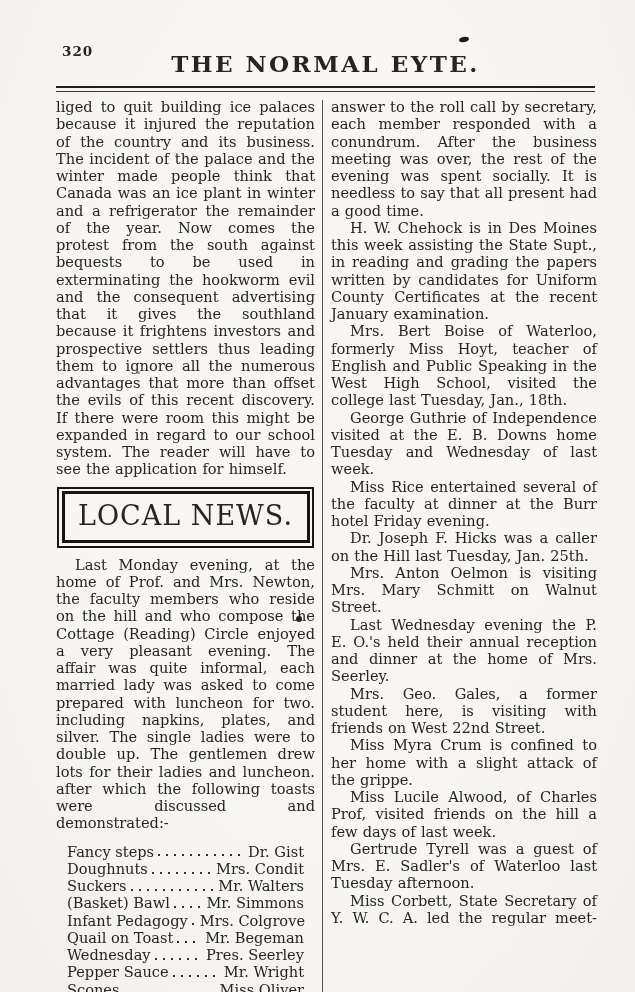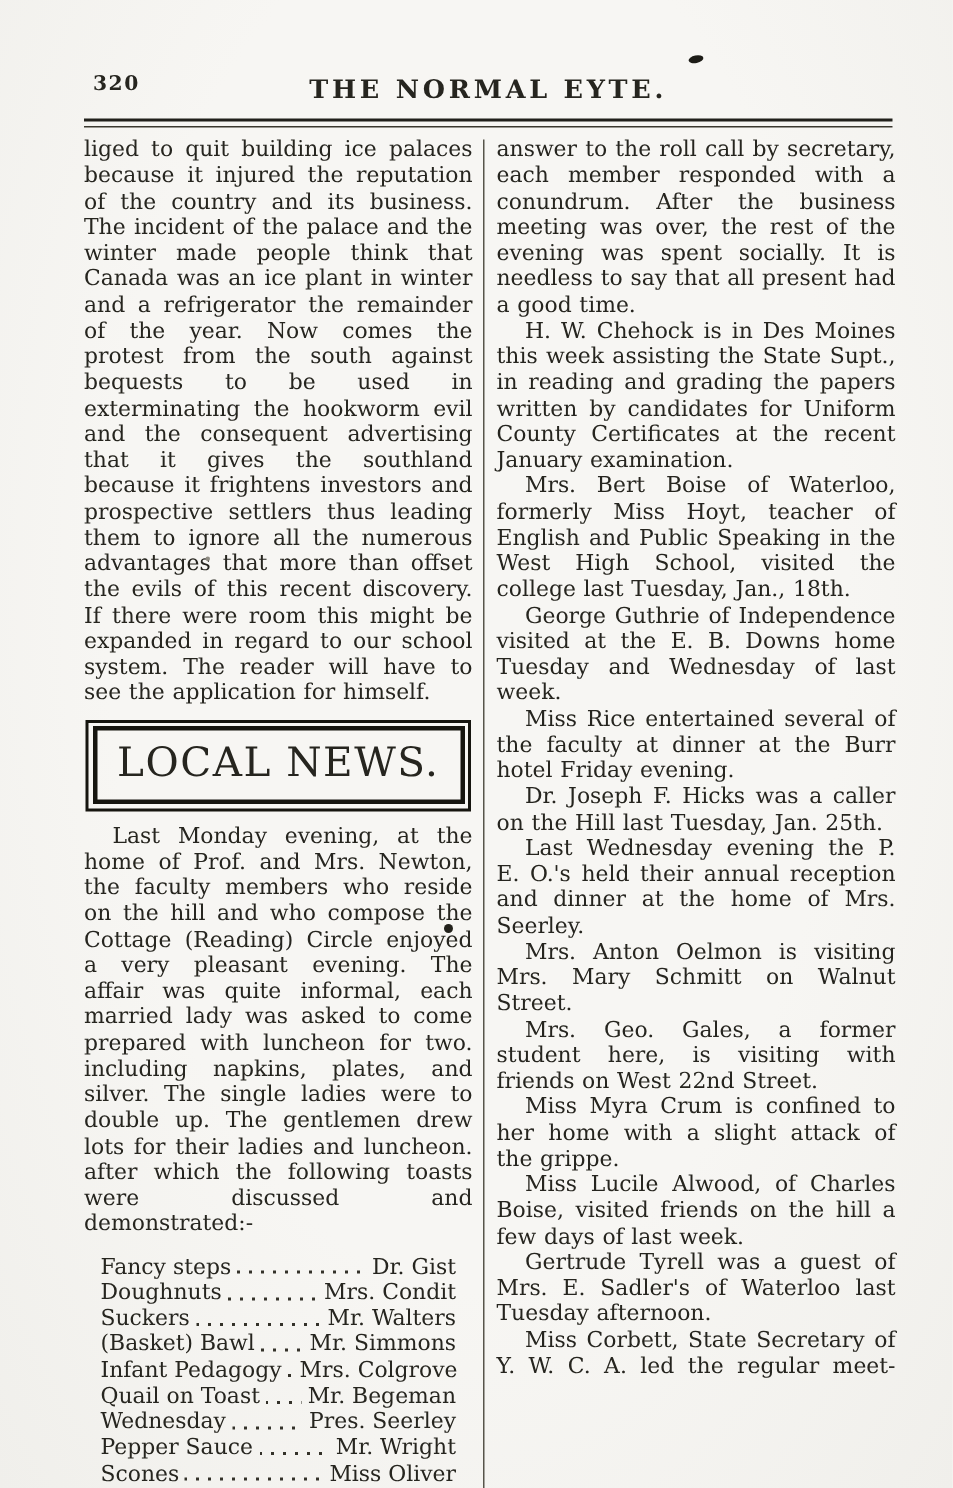--- a/index.html
+++ b/index.html
@@ -18,29 +18,29 @@
   }
   .masthead {
     position: relative;
     margin: 0 40px 0 56px;
     padding-top: 50px;
     text-align: center;
   }
   .page-number {
     position: absolute;
     left: 6px;
-    bottom: 6px;
+    bottom: 18px;
     font-size: 13.5px;
     font-weight: bold;
     letter-spacing: 1px;
   }
   .journal-title {
     margin: 0;
     display: inline-block;
-    font-size: 17px;
+    font-size: 23px;
     font-weight: bold;
     letter-spacing: 2.5px;
     white-space: nowrap;
   }
   .header-rule {
     margin: 9px 40px 0 56px;
     height: 3px;
     border-top: 2.5px solid #21201b;
     border-bottom: 1px solid #3a382f;
   }
@@ -196,25 +196,25 @@
 
     <div class="col-divider"></div>
 
     <div class="col-right">
       <p>answer to the roll call by secretary, each member responded with a conundrum. After the business meeting was over, the rest of the evening was spent socially. It is needless to say that all present had a good time.</p>
       <p class="indent">H. W. Chehock is in Des Moines this week assisting the State Supt., in reading and grading the papers written by candidates for Uniform County Certificates at the recent January examination.</p>
       <p class="indent">Mrs. Bert Boise of Waterloo, formerly Miss Hoyt, teacher of English and Public Speaking in the West High School, visited the college last Tuesday, Jan., 18th.</p>
       <p class="indent">George Guthrie of Independence visited at the E. B. Downs home Tuesday and Wednesday of last week.</p>
       <p class="indent">Miss Rice entertained several of the faculty at dinner at the Burr hotel Friday evening.</p>
       <p class="indent">Dr. Joseph F. Hicks was a caller on the Hill last Tuesday, Jan. 25th.</p>
+      <p class="indent">Mrs. Anton Oelmon is visiting Mrs. Mary Schmitt on Walnut Street.</p>
       <p class="indent">Last Wednesday evening the P. E. O.'s held their annual reception and dinner at the home of Mrs. Seerley.</p>
-      <p class="indent">Mrs. Anton Oelmon is visiting Mrs. Mary Schmitt on Walnut Street.</p>
       <p class="indent">Mrs. Geo. Gales, a former student here, is visiting with friends on West 22nd Street.</p>
       <p class="indent">Miss Myra Crum is confined to her home with a slight attack of the grippe.</p>
-      <p class="indent">Miss Lucile Alwood, of Charles Boise, visited friends on the hill a few days of last week.</p>
+      <p class="indent">Miss Lucile Alwood, of Charles Prof, visited friends on the hill a few days of last week.</p>
       <p class="indent">Gertrude Tyrell was a guest of Mrs. E. Sadler's of Waterloo last Tuesday afternoon.</p>
       <p class="indent justify-last">Miss Corbett, State Secretary of Y. W. C. A. led the regular meet-</p>
     </div>
 
   </div>
 
   <div class="speck speck-1"></div>
   <div class="speck speck-2"></div>
   <div class="speck speck-3"></div>
 

